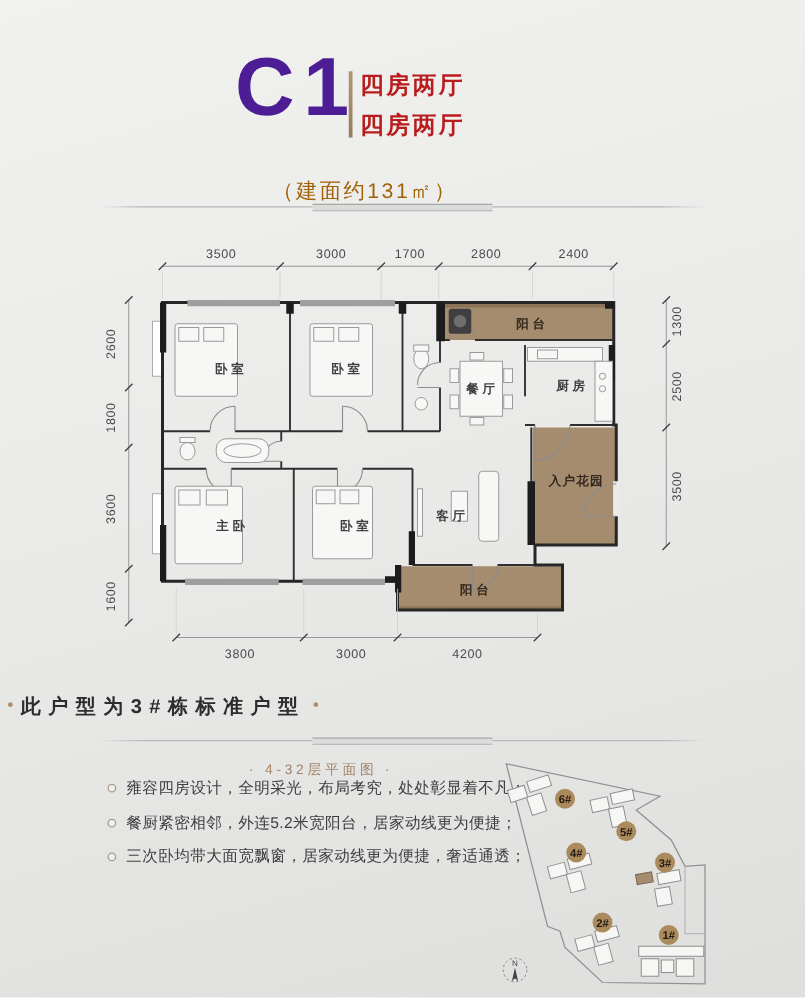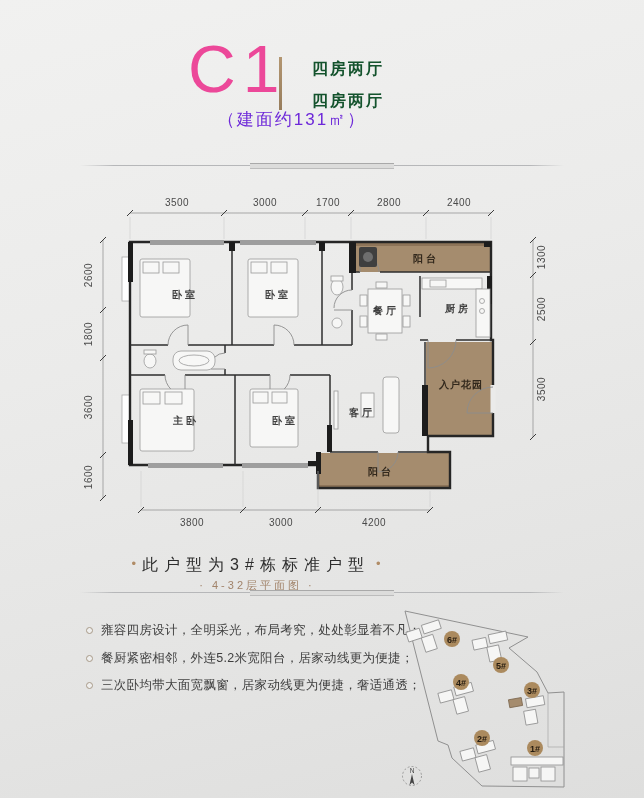--- a/index.html
+++ b/index.html
@@ -3,35 +3,35 @@
 <meta charset="utf-8">
 <style>
   html,body{margin:0;padding:0;}
   body{
     width:644px;height:798px;position:relative;overflow:hidden;
     background:linear-gradient(165deg,#f1f1f0 0%,#ebebea 40%,#e4e4e3 75%,#dededd 100%);
     font-family:"Liberation Sans", sans-serif;color:#3a3a3a;
   }
   .abs{position:absolute;}
   
-  .unit-code{left:188px;top:36px;font-size:66px;line-height:1;color:#ec4899;letter-spacing:7px;font-weight:400;}
+  .unit-code{left:188px;top:36px;font-size:66px;line-height:1;color:#4c1d95;letter-spacing:7px;font-weight:700;}
   .title-bar{left:279px;top:57px;width:3px;height:53px;background:linear-gradient(#b39671,#977d5c);}
-  .subtitle{left:312px;top:53px;font-size:16px;font-weight:700;color:#14532d;line-height:32px;letter-spacing:2px;}
-  .area-note{left:0;top:108px;width:584px;text-align:center;font-size:17px;color:#6d28d9;letter-spacing:2px;}
+  .subtitle{left:288px;top:53px;font-size:19px;font-weight:700;color:#b91c1c;line-height:32px;letter-spacing:2px;}
+  .area-note{left:0;top:141px;width:584px;text-align:center;font-size:17px;color:#a16207;letter-spacing:2px;}
   
   .divider{position:absolute;left:80px;width:484px;height:6px;}
   .divider .line{position:absolute;top:2px;left:0;right:0;height:1px;
     background:linear-gradient(90deg,rgba(175,175,175,0),#b6b7b9 7%,#b6b7b9 93%,rgba(175,175,175,0));}
   .divider .center{position:absolute;left:170px;width:144px;top:0;height:4px;background:#dcdcdb;
     border-top:1px solid #a9a9a9;border-bottom:1px solid #bcbcbc;}
   
-  .note-title{left:0;top:555px;width:512px;text-align:center;font-size:16px;font-weight:400;
+  .note-title{left:0;top:555px;width:512px;text-align:left;font-size:16px;font-weight:700;
     color:#2d2d2d;letter-spacing:6px;}
   .note-title .dot{color:#b08c66;font-size:13px;letter-spacing:0;vertical-align:2px;padding:0 6px;}
-  .note-sub{left:0;top:578px;width:514px;text-align:center;font-size:11px;color:#a1836a;letter-spacing:3px;}
+  .note-sub{left:0;top:608px;width:514px;text-align:center;font-size:11px;color:#a1836a;letter-spacing:3px;}
   
   .features{left:86px;top:622px;width:330px;}
   .feature{display:flex;align-items:flex-start;margin-bottom:10.5px;}
   .feature .ring{width:5px;height:5px;border:1.4px solid #a89a88;border-radius:50%;
     margin:5px 8px 0 0;flex:none;background:#efefee;}
   .feature .txt{font-size:12.5px;color:#3e3e3e;white-space:nowrap;letter-spacing:0.3px;}
   
   svg{position:absolute;overflow:visible;}
   .wall{stroke:#262626;stroke-width:2.4;fill:none;}
   .iwall{stroke:#2e2e2e;stroke-width:1.5;fill:none;}

